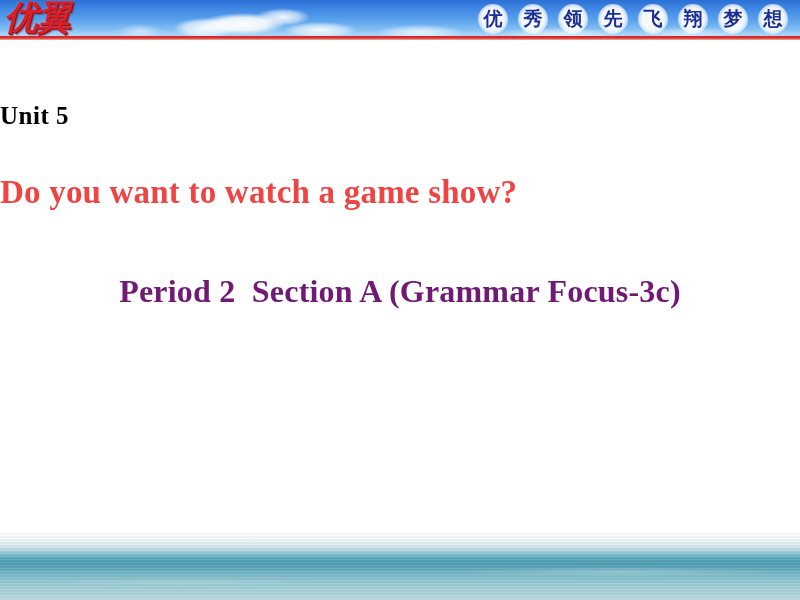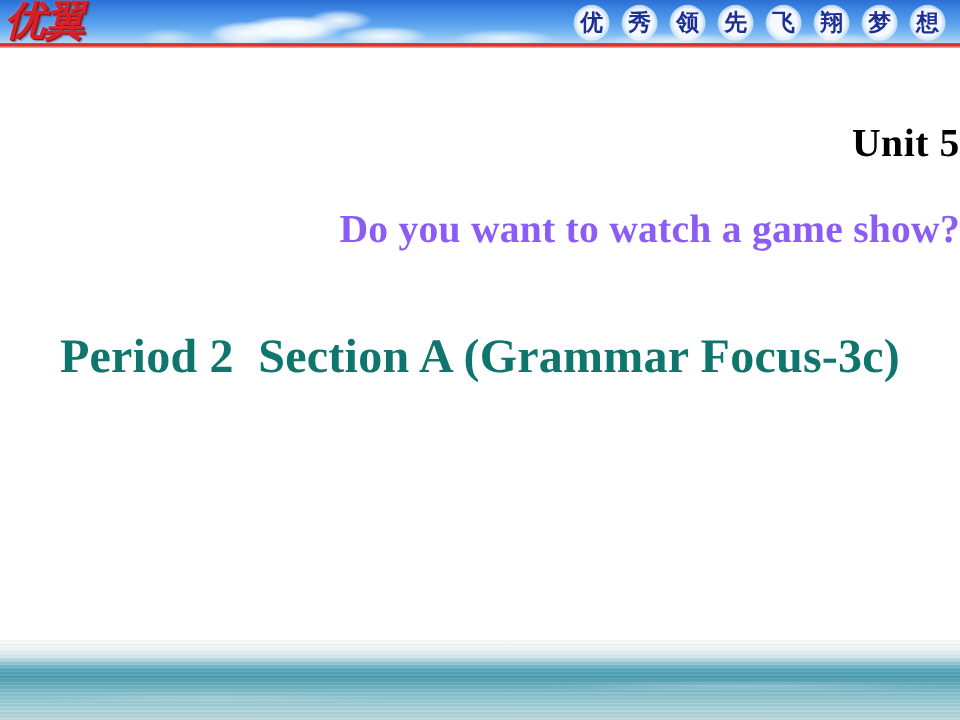--- a/index.html
+++ b/index.html
@@ -117,51 +117,51 @@
     top: 40px;
     width: 800px;
     height: 495px;
   }
 
   .title-unit {
     position: absolute;
     left: 0;
     top: 62px;
     width: 800px;
-    text-align: right;
-    font-family: "Liberation Serif", serif;
-    font-size: 33px;
+    text-align: left;
+    font-family: "Liberation Serif", serif;
+    font-size: 25px;
     font-weight: bold;
     color: #000000;
     letter-spacing: 0.5px;
   }
 
   .title-question {
     position: absolute;
     left: 0;
     top: 134px;
     width: 800px;
-    text-align: right;
+    text-align: left;
     font-family: "Liberation Serif", serif;
     font-size: 33px;
     font-weight: bold;
-    color: #8b5cf6;
+    color: #ef4444;
     letter-spacing: 0.2px;
   }
 
   .subtitle-period {
     position: absolute;
     left: 0;
     top: 233px;
     width: 800px;
     text-align: center;
     font-family: "Liberation Serif", serif;
-    font-size: 40px;
-    font-weight: bold;
-    color: #0f766e;
+    font-size: 32px;
+    font-weight: bold;
+    color: #701a75;
     letter-spacing: 0.2px;
     white-space: pre;
   }
 
   
   .sea-footer {
     position: absolute;
     left: 0;
     top: 532px;
     width: 800px;

